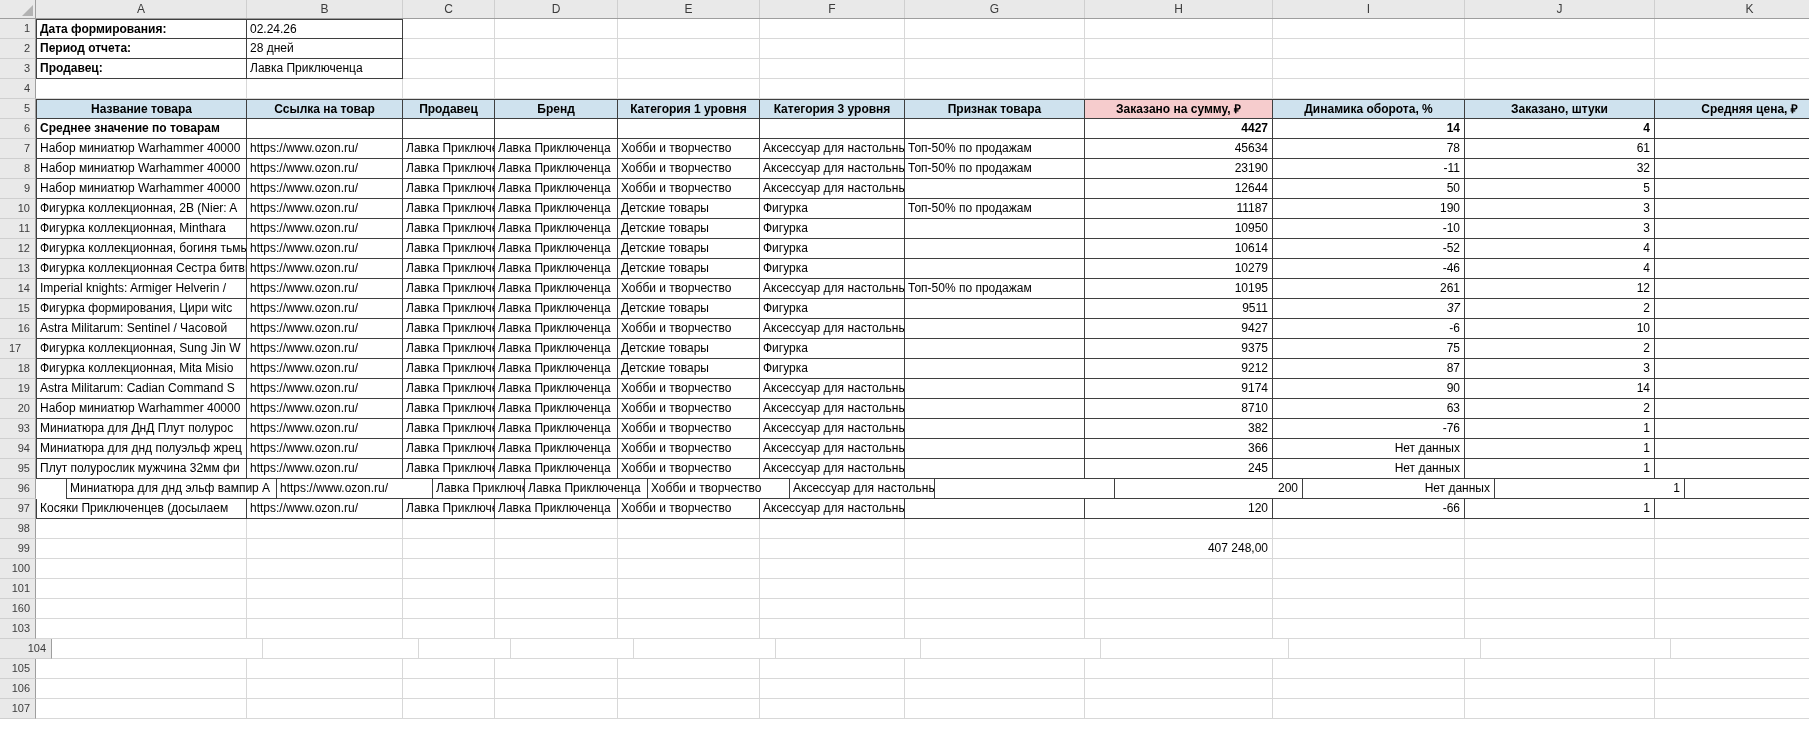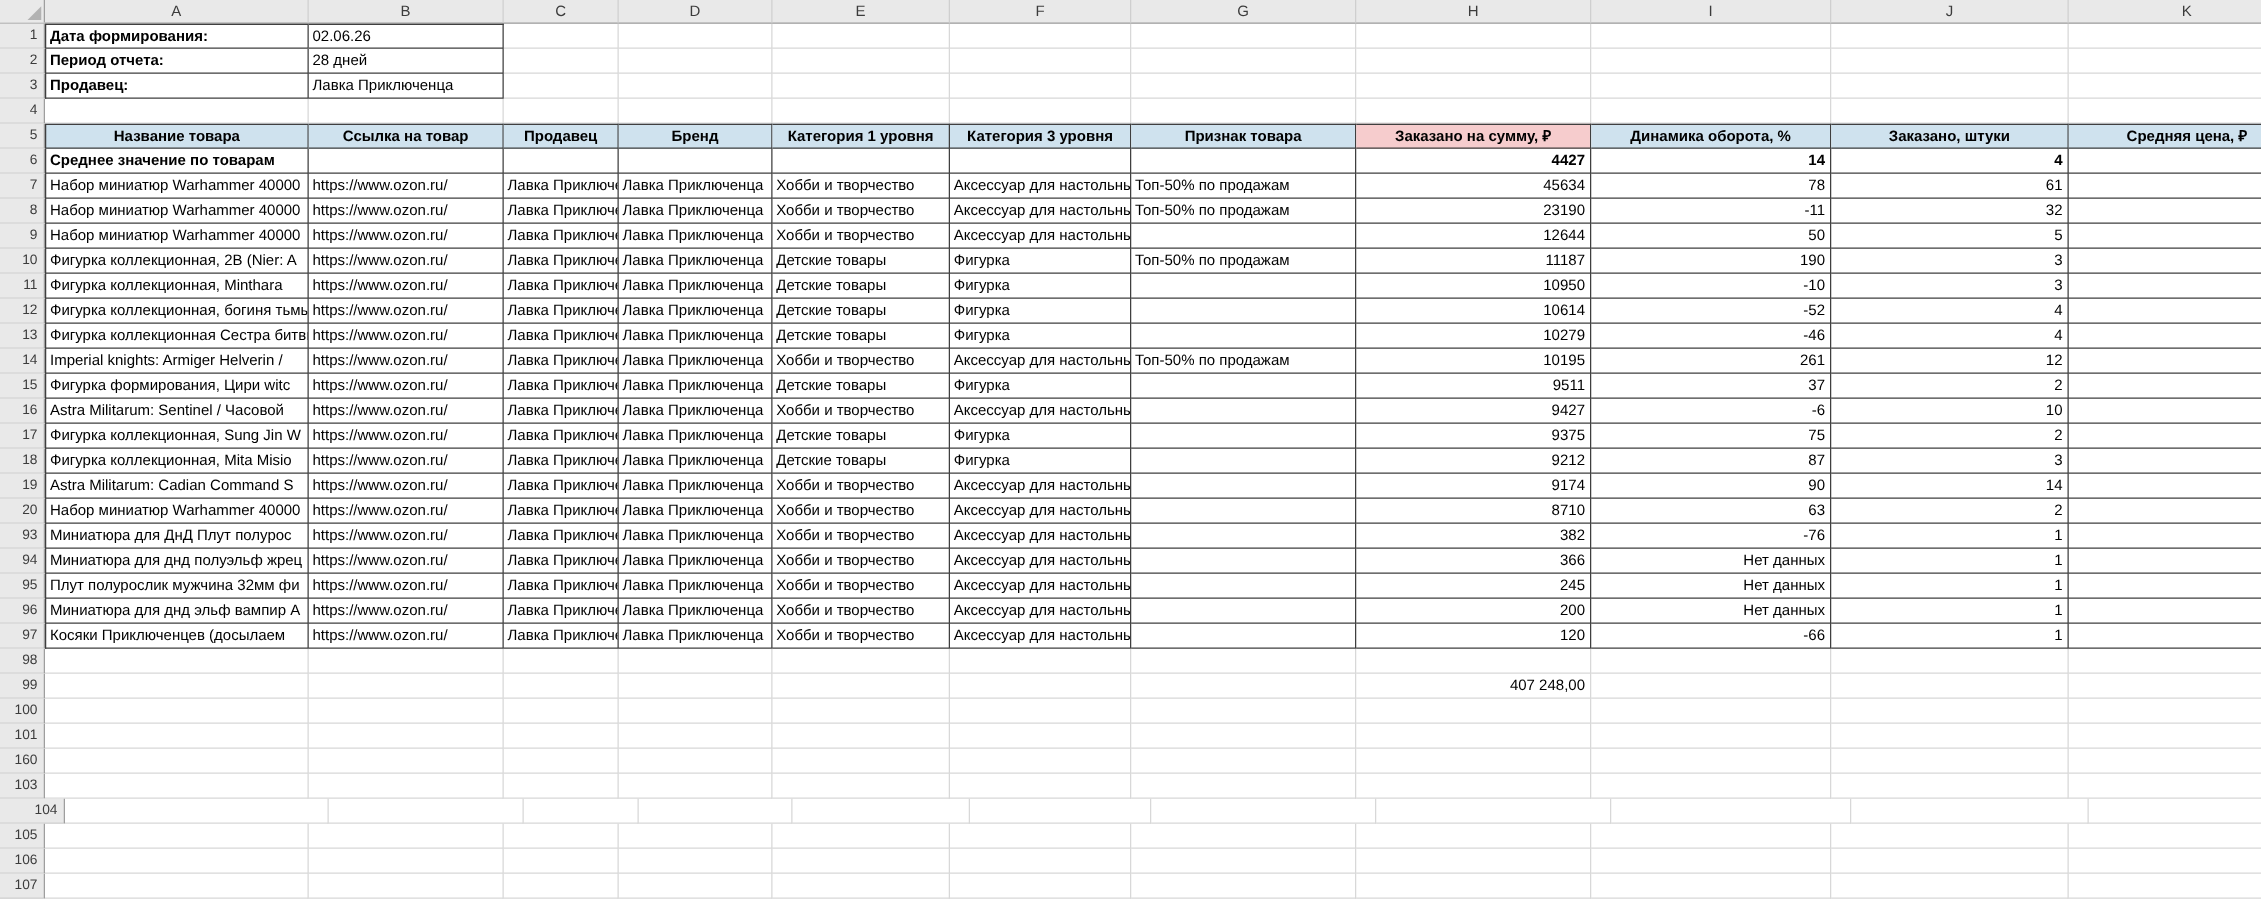--- a/index.html
+++ b/index.html
@@ -53,21 +53,21 @@
       <div class="colhead" style="width: 180px;">G</div>
       <div class="colhead" style="width: 188px;">H</div>
       <div class="colhead" style="width: 192px;">I</div>
       <div class="colhead" style="width: 190px;">J</div>
       <div class="colhead" style="width: 190px;">K</div>
     </div>
   <div id="rows">
       <div class="row" style="height: 20px;">
         <div class="rowhead" style="width: 36px;">1</div>
         <div class="cell c-t bl bt b" style="width: 211px;">Дата формирования:</div>
-        <div class="cell c-t bt" style="width: 156px;">02.06.26</div>
+        <div class="cell c-t bt" style="width: 156px;">02.24.26</div>
         <div class="cell c-p" style="width: 92px;"></div>
         <div class="cell c-p" style="width: 123px;"></div>
         <div class="cell c-p" style="width: 142px;"></div>
         <div class="cell c-p" style="width: 145px;"></div>
         <div class="cell c-p" style="width: 180px;"></div>
         <div class="cell c-p" style="width: 188px;"></div>
         <div class="cell c-p" style="width: 192px;"></div>
         <div class="cell c-p" style="width: 190px;"></div>
         <div class="cell c-p" style="width: 190px;"></div>
       </div>
@@ -256,40 +256,40 @@
       <div class="row" style="height: 20px;">
         <div class="rowhead" style="width: 36px;">15</div>
         <div class="cell c-t bl" style="width: 211px;">Фигурка формирования, Цири witc</div>
         <div class="cell c-t" style="width: 156px;">https://www.ozon.ru/</div>
         <div class="cell c-t" style="width: 92px;">Лавка Приключенца</div>
         <div class="cell c-t" style="width: 123px;">Лавка Приключенца</div>
         <div class="cell c-t" style="width: 142px;">Детские товары</div>
         <div class="cell c-t" style="width: 145px;">Фигурка</div>
         <div class="cell c-t" style="width: 180px;"></div>
         <div class="cell c-t ar" style="width: 188px;">9511</div>
-        <div class="cell c-t ar" style="width: 192px;">37</div>
+        <div class="cell c-t ar" style="width: 192px; font-style: italic;">37</div>
         <div class="cell c-t ar" style="width: 190px;">2</div>
         <div class="cell c-t" style="width: 190px;"></div>
       </div>
       <div class="row" style="height: 20px;">
         <div class="rowhead" style="width: 36px;">16</div>
         <div class="cell c-t bl" style="width: 211px;">Astra Militarum: Sentinel / Часовой</div>
         <div class="cell c-t" style="width: 156px;">https://www.ozon.ru/</div>
         <div class="cell c-t" style="width: 92px;">Лавка Приключенца</div>
         <div class="cell c-t" style="width: 123px;">Лавка Приключенца</div>
         <div class="cell c-t" style="width: 142px;">Хобби и творчество</div>
         <div class="cell c-t" style="width: 145px;">Аксессуар для настольных</div>
         <div class="cell c-t" style="width: 180px;"></div>
         <div class="cell c-t ar" style="width: 188px;">9427</div>
         <div class="cell c-t ar" style="width: 192px;">-6</div>
         <div class="cell c-t ar" style="width: 190px;">10</div>
         <div class="cell c-t" style="width: 190px;"></div>
       </div>
       <div class="row" style="height: 20px;">
-        <div class="rowhead" style="width: 36px;">17</div>
+        <div class="rowhead" style="width: 36px; text-align: center;">17</div>
         <div class="cell c-t bl" style="width: 211px;">Фигурка коллекционная, Sung Jin W</div>
         <div class="cell c-t" style="width: 156px;">https://www.ozon.ru/</div>
         <div class="cell c-t" style="width: 92px;">Лавка Приключенца</div>
         <div class="cell c-t" style="width: 123px;">Лавка Приключенца</div>
         <div class="cell c-t" style="width: 142px;">Детские товары</div>
         <div class="cell c-t" style="width: 145px;">Фигурка</div>
         <div class="cell c-t" style="width: 180px;"></div>
         <div class="cell c-t ar" style="width: 188px;">9375</div>
         <div class="cell c-t ar" style="width: 192px;">75</div>
         <div class="cell c-t ar" style="width: 190px;">2</div>
@@ -374,21 +374,21 @@
         <div class="cell c-t" style="width: 142px;">Хобби и творчество</div>
         <div class="cell c-t" style="width: 145px;">Аксессуар для настольных</div>
         <div class="cell c-t" style="width: 180px;"></div>
         <div class="cell c-t ar" style="width: 188px;">245</div>
         <div class="cell c-t ar" style="width: 192px;">Нет данных</div>
         <div class="cell c-t ar" style="width: 190px;">1</div>
         <div class="cell c-t" style="width: 190px;"></div>
       </div>
       <div class="row" style="height: 20px;">
         <div class="rowhead" style="width: 36px;">96</div>
-        <div class="cell c-t bl" style="width: 211px;">Миниатюра для днд эльф вампир А</div>
+        <div class="cell c-t bl" style="width: 211px; margin-left: 30px;">Миниатюра для днд эльф вампир А</div>
         <div class="cell c-t" style="width: 156px;">https://www.ozon.ru/</div>
         <div class="cell c-t" style="width: 92px;">Лавка Приключенца</div>
         <div class="cell c-t" style="width: 123px;">Лавка Приключенца</div>
         <div class="cell c-t" style="width: 142px;">Хобби и творчество</div>
         <div class="cell c-t" style="width: 145px;">Аксессуар для настольных</div>
         <div class="cell c-t" style="width: 180px;"></div>
         <div class="cell c-t ar" style="width: 188px;">200</div>
         <div class="cell c-t ar" style="width: 192px;">Нет данных</div>
         <div class="cell c-t ar" style="width: 190px;">1</div>
         <div class="cell c-t" style="width: 190px;"></div>

